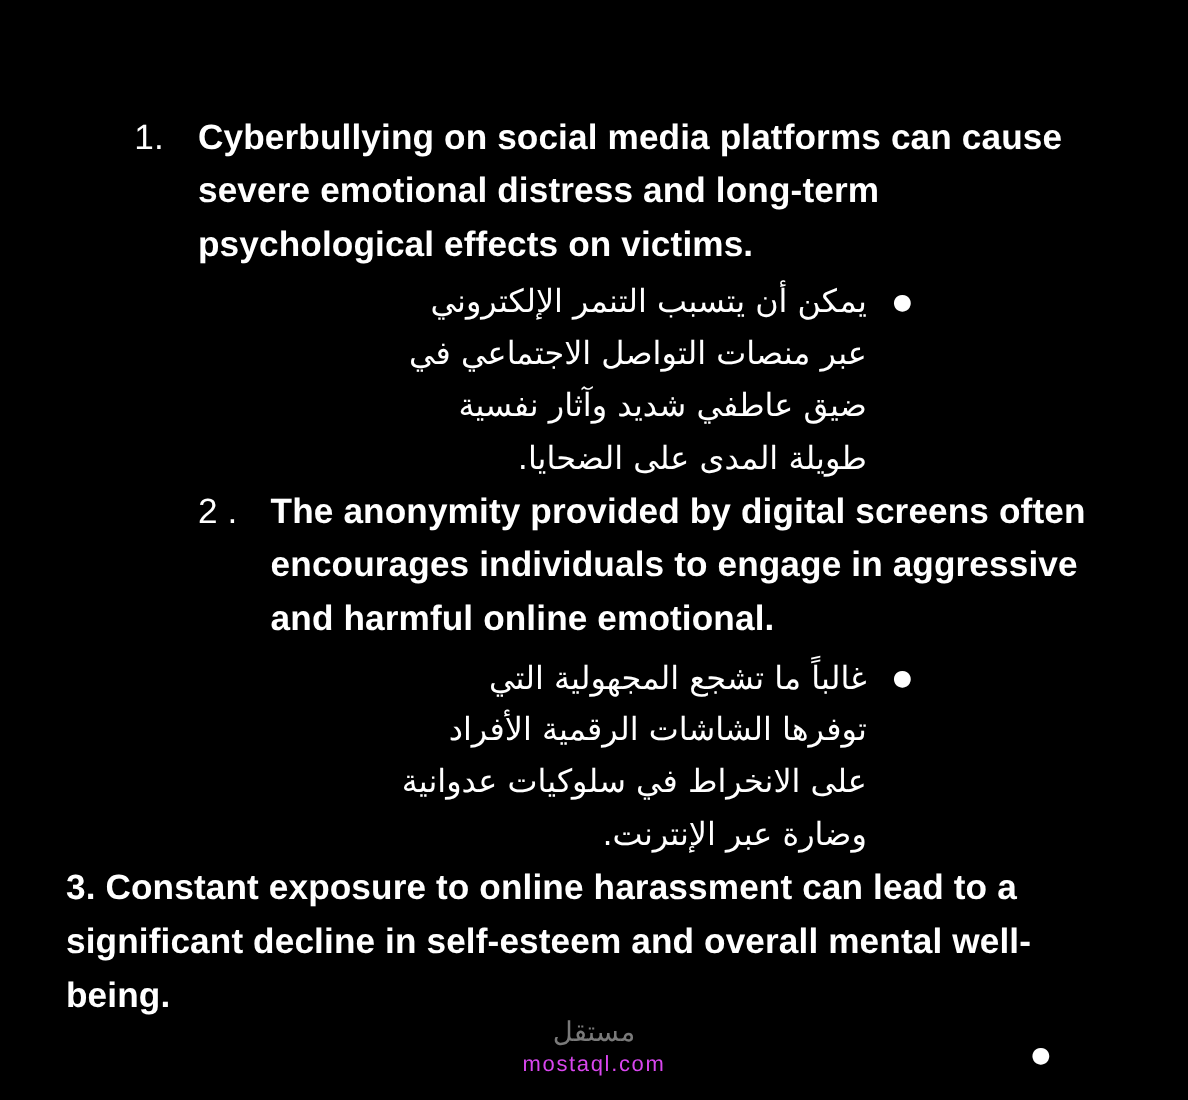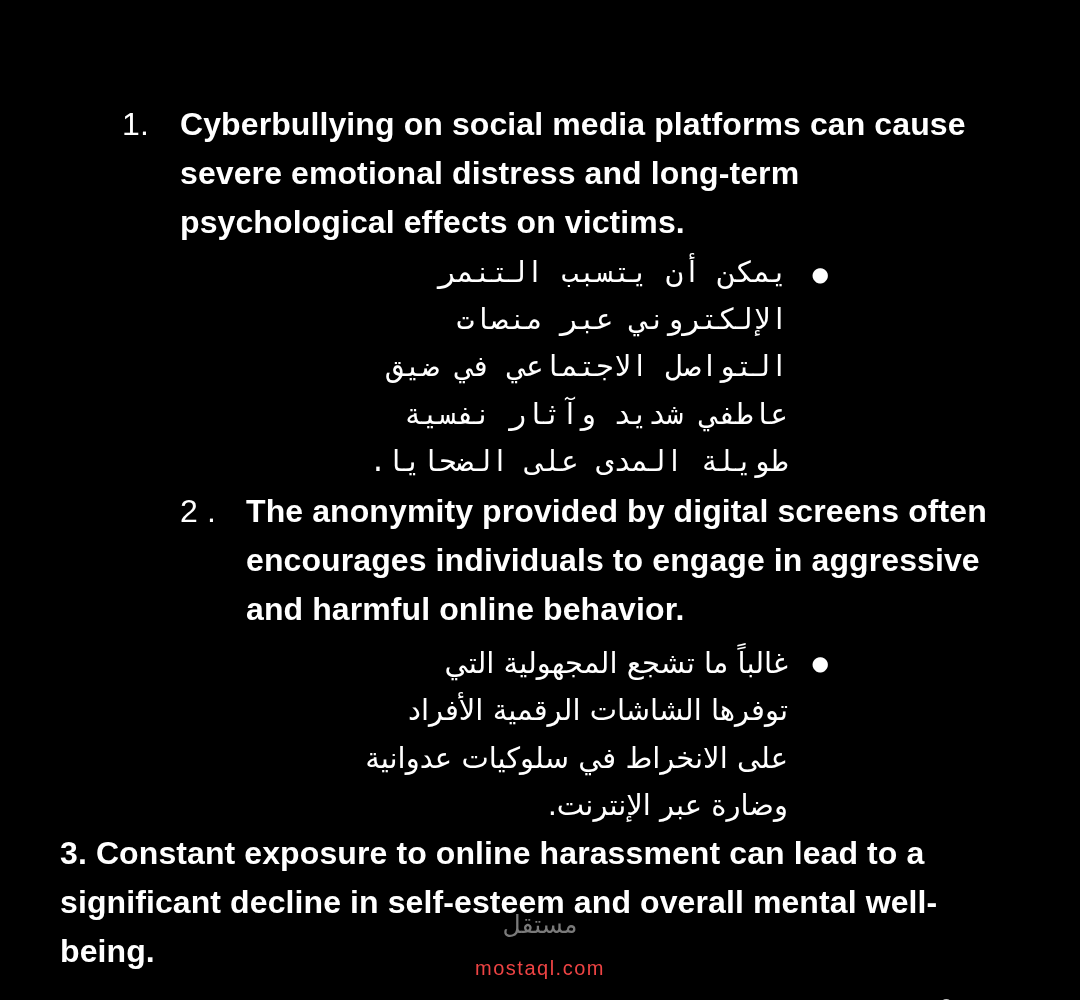--- a/index.html
+++ b/index.html
@@ -83,21 +83,21 @@
   .ar-item .ar-text {
     display: block;
   }
 
   .ar-item-1 {
     margin: 4px 0 0 0;
     padding-right: 0;
     padding-left: 300px;
   }
   .ar-item-1 .bullet { right: 191px; }
-  .ar-item-1 .ar-text { padding-right: 232px; font-family: Liberation Mono, monospace; }
+  .ar-item-1 .ar-text { padding-right: 232px; }
 
   .ar-item-2 {
     margin: 6px 0 0 0;
     padding-left: 300px;
   }
   .ar-item-2 .bullet { right: 191px; }
   .ar-item-2 .ar-text { padding-right: 232px; }
 
   .ar-item-3 {
     margin: 6px 0 0 0;
@@ -119,42 +119,42 @@
   .watermark .wm-logo {
     font-size: 25px;
     font-family: "DejaVu Sans", sans-serif;
     letter-spacing: 1px;
     color: #7a7a7a;
     line-height: 1.1;
   }
   .watermark .wm-url {
     font-size: 20px;
     letter-spacing: 1.5px;
-    color: #ef4444;
-    margin-top: 19px;
+    color: #d946ef;
+    margin-top: 6px;
   }
 </style>
 </head>
 <body>
 
 <div class="slide">
 
   <div class="en-item en-item-1">
     <span class="marker">1.</span>
     <span class="text">Cyberbullying on social media platforms can cause severe emotional distress and long-term psychological effects on victims.</span>
   </div>
 
   <div class="ar-item ar-item-1">
     <span class="bullet">●</span>
     <span class="ar-text">يمكن أن يتسبب التنمر الإلكتروني عبر منصات التواصل الاجتماعي في ضيق عاطفي شديد وآثار نفسية طويلة المدى على الضحايا.</span>
   </div>
 
   <div class="en-item en-item-2">
     <span class="marker">2 .</span>
-    <span class="text">The anonymity provided by digital screens often encourages individuals to engage in aggressive and harmful online behavior.</span>
+    <span class="text">The anonymity provided by digital screens often encourages individuals to engage in aggressive and harmful online emotional.</span>
   </div>
 
   <div class="ar-item ar-item-2">
     <span class="bullet">●</span>
     <span class="ar-text">غالباً ما تشجع المجهولية التي توفرها الشاشات الرقمية الأفراد على الانخراط في سلوكيات عدوانية وضارة عبر الإنترنت.</span>
   </div>
 
   <div class="en-item en-item-3">
     <span class="marker"></span>
     <span class="text"> 3. Constant exposure to online harassment can lead to a significant decline in self-esteem and overall mental well-being.</span>

